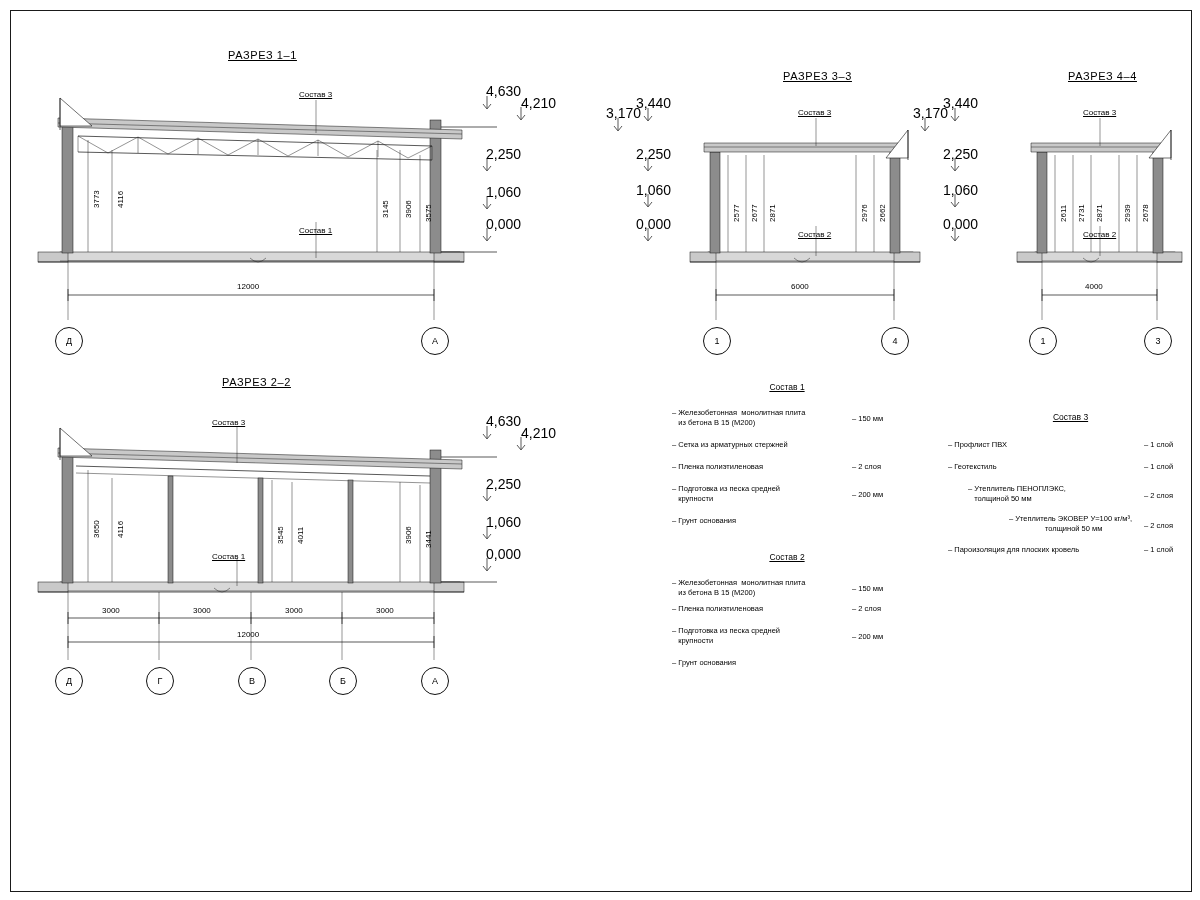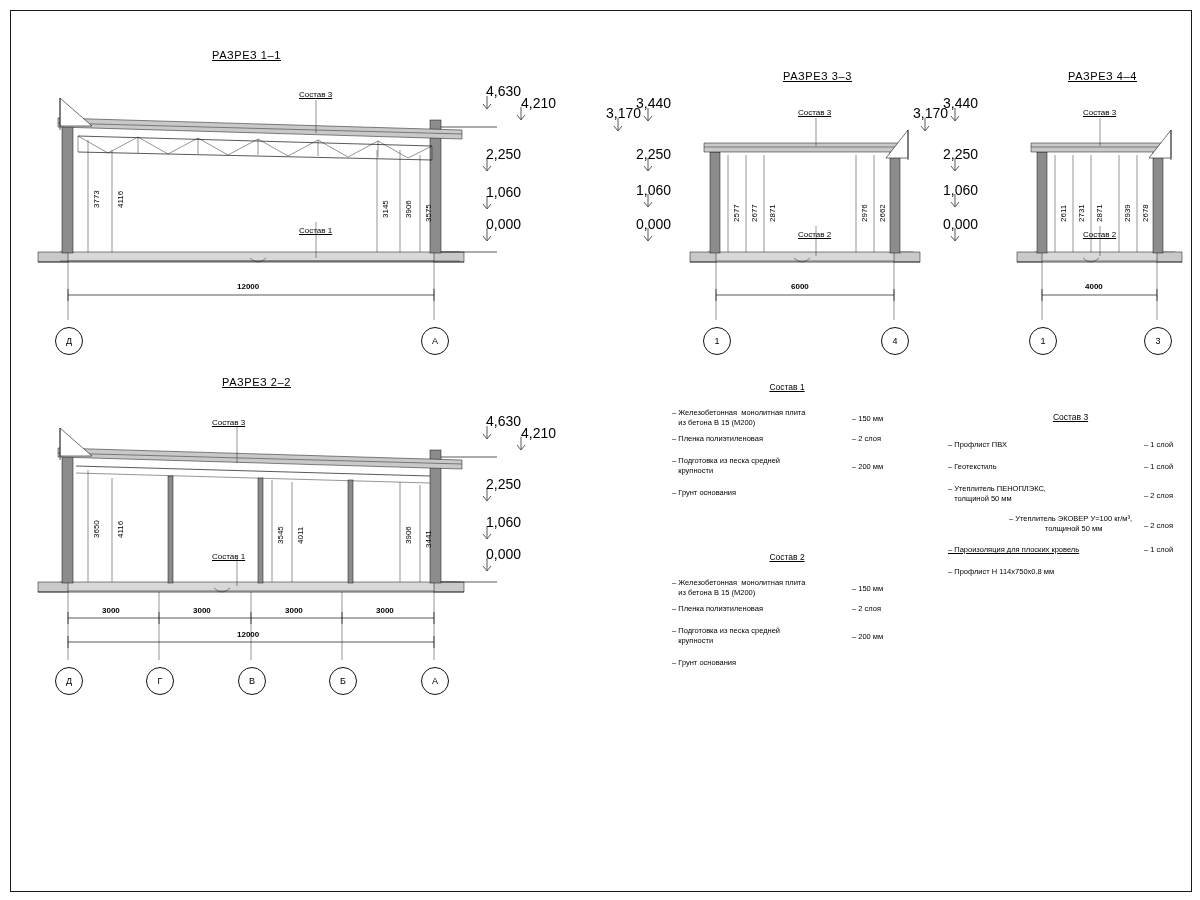--- a/index.html
+++ b/index.html
@@ -4,21 +4,21 @@
 <style>
   html,body{margin:0;padding:0;background:#ffffff;}
   body{width:1200px;height:900px;position:relative;overflow:hidden;
        font-family:"Liberation Sans", sans-serif;color:#000;}
   .sheet{position:absolute;inset:0;}
   .frame{position:absolute;left:10px;top:10px;width:1180px;height:880px;border:1px solid #1a1a1a;}
   
   .abs{position:absolute;}
   .ttl{font-size:11px;letter-spacing:.6px;text-decoration:underline;white-space:nowrap;}
   .lbl-u{font-size:8px;white-space:nowrap;text-decoration:underline;}
-  .dim{font-size:8px;white-space:nowrap;font-weight:bold;}
+  .dim{font-size:8px;white-space:nowrap;}
   .vdim{font-size:8px;white-space:nowrap;transform:rotate(-90deg);transform-origin:left top;}
   .lev{font-size:14px;white-space:nowrap;}
   .spec-h{font-size:8.5px;text-decoration:underline;white-space:nowrap;}
   .spec-l{font-size:7.5px;white-space:nowrap;line-height:1.35;}
   .spec-v{font-size:7.5px;white-space:nowrap;}
   .circ{position:absolute;width:26px;height:26px;border:1px solid #111;border-radius:50%;
         display:flex;align-items:center;justify-content:center;font-size:9px;background:#fff;}
   svg{position:absolute;left:0;top:0;overflow:visible;}
   .ln{stroke:#111;stroke-width:.7;fill:none;}
   .ln-t{stroke:#111;stroke-width:.45;fill:none;}
@@ -27,21 +27,21 @@
   .filld{fill:#8c8c8c;stroke:#111;stroke-width:.5;}
   .white{fill:#fff;stroke:#111;stroke-width:.6;}
 </style>
 </head>
 <body>
 
 <div class="sheet">
   <div class="frame"></div>
 
   <div class="abs" style="left:0;top:0;width:560px;height:360px;">
-    <div class="abs ttl" style="left:212px;top:49px;">РАЗРЕЗ 1–1</div>
+    <div class="abs ttl" style="left:228px;top:49px;">РАЗРЕЗ 1–1</div>
 
     <svg width="560" height="360">
 
       <rect class="hatch" x="60" y="252" width="400" height="9"></rect>
       <rect class="fillg" x="38" y="252" width="30" height="10"></rect>
       <rect class="fillg" x="434" y="252" width="30" height="10"></rect>
       <line class="ln" x1="38" y1="262" x2="464" y2="262"></line>
       <line class="ln-t" x1="60" y1="261" x2="460" y2="261"></line>
 
       <rect class="filld" x="62" y="112" width="11" height="141"></rect>
@@ -340,20 +340,24 @@
     <div class="circ" style="left:421px;top:337px;">А</div>
   </div>
 
   <div class="abs" style="left:672px;top:382px;width:230px;">
     <div class="spec-h" style="text-align:center;margin-bottom:16px;">Состав 1</div>
     <div class="spec-row" style="position:relative;height:26px;">
       <div class="spec-l" style="white-space:pre;">– Железобетонная  монолитная плита
    из бетона В 15 (М200)</div>
       <div class="spec-v" style="position:absolute;left:180px;top:6px;">– 150 мм</div>
     </div>
+    <div class="spec-row" style="position:relative;height:22px;margin-top:6px;">
+      <div class="spec-l" style="white-space:pre;">– Сетка из арматурных стержней</div>
+      <div class="spec-v" style="position:absolute;left:180px;top:0;"></div>
+    </div>
     <div class="spec-row" style="position:relative;height:22px;">
       <div class="spec-l" style="white-space:pre;">– Пленка полиэтиленовая</div>
       <div class="spec-v" style="position:absolute;left:180px;top:0;">– 2 слоя</div>
     </div>
     <div class="spec-row" style="position:relative;height:26px;">
       <div class="spec-l" style="white-space:pre;">– Подготовка из песка средней
    крупности</div>
       <div class="spec-v" style="position:absolute;left:180px;top:6px;">– 200 мм</div>
     </div>
     <div class="spec-row" style="position:relative;height:22px;margin-top:6px;">
@@ -388,32 +392,28 @@
     <div class="spec-h" style="text-align:center;margin-bottom:18px;">Состав 3</div>
     <div class="spec-row" style="position:relative;height:22px;">
       <div class="spec-l" style="white-space:pre;">– Профлист ПВХ</div>
       <div class="spec-v" style="position:absolute;left:196px;top:0;">– 1 слой</div>
     </div>
     <div class="spec-row" style="position:relative;height:22px;">
       <div class="spec-l" style="white-space:pre;">– Геотекстиль</div>
       <div class="spec-v" style="position:absolute;left:196px;top:0;">– 1 слой</div>
     </div>
     <div class="spec-row" style="position:relative;height:27px;">
-      <div class="spec-l" style="white-space:pre;">– Утеплитель ПЕНОПЛЭКС,
+      <div class="spec-l" style="white-space:pre;margin-left:20px;">– Утеплитель ПЕНОПЛЭКС,
    толщиной 50 мм</div>
       <div class="spec-v" style="position:absolute;left:196px;top:7px;">– 2 слоя</div>
     </div>
     <div class="spec-row" style="position:relative;height:27px;margin-top:3px;">
       <div class="spec-l" style="white-space:pre;text-align:center;">– Утеплитель ЭКОВЕР У=100 кг/м³,
    толщиной 50 мм</div>
       <div class="spec-v" style="position:absolute;left:196px;top:7px;">– 2 слоя</div>
     </div>
     <div class="spec-row" style="position:relative;height:22px;margin-top:4px;">
-      <div class="spec-l" style="white-space:pre;text-decoration:underline;">– Пароизоляция для плоских кровель</div>
+      <div class="spec-l" style="white-space:pre;">– Пароизоляция для плоских кровель</div>
       <div class="spec-v" style="position:absolute;left:196px;top:0;">– 1 слой</div>
     </div>
-    <div class="spec-row" style="position:relative;height:22px;">
-      <div class="spec-l" style="white-space:pre;">– Профлист Н 114х750х0.8 мм</div>
-      <div class="spec-v" style="position:absolute;left:196px;top:0;"></div>
-    </div>
   </div>
 
 </div>
 
 </body></html>

